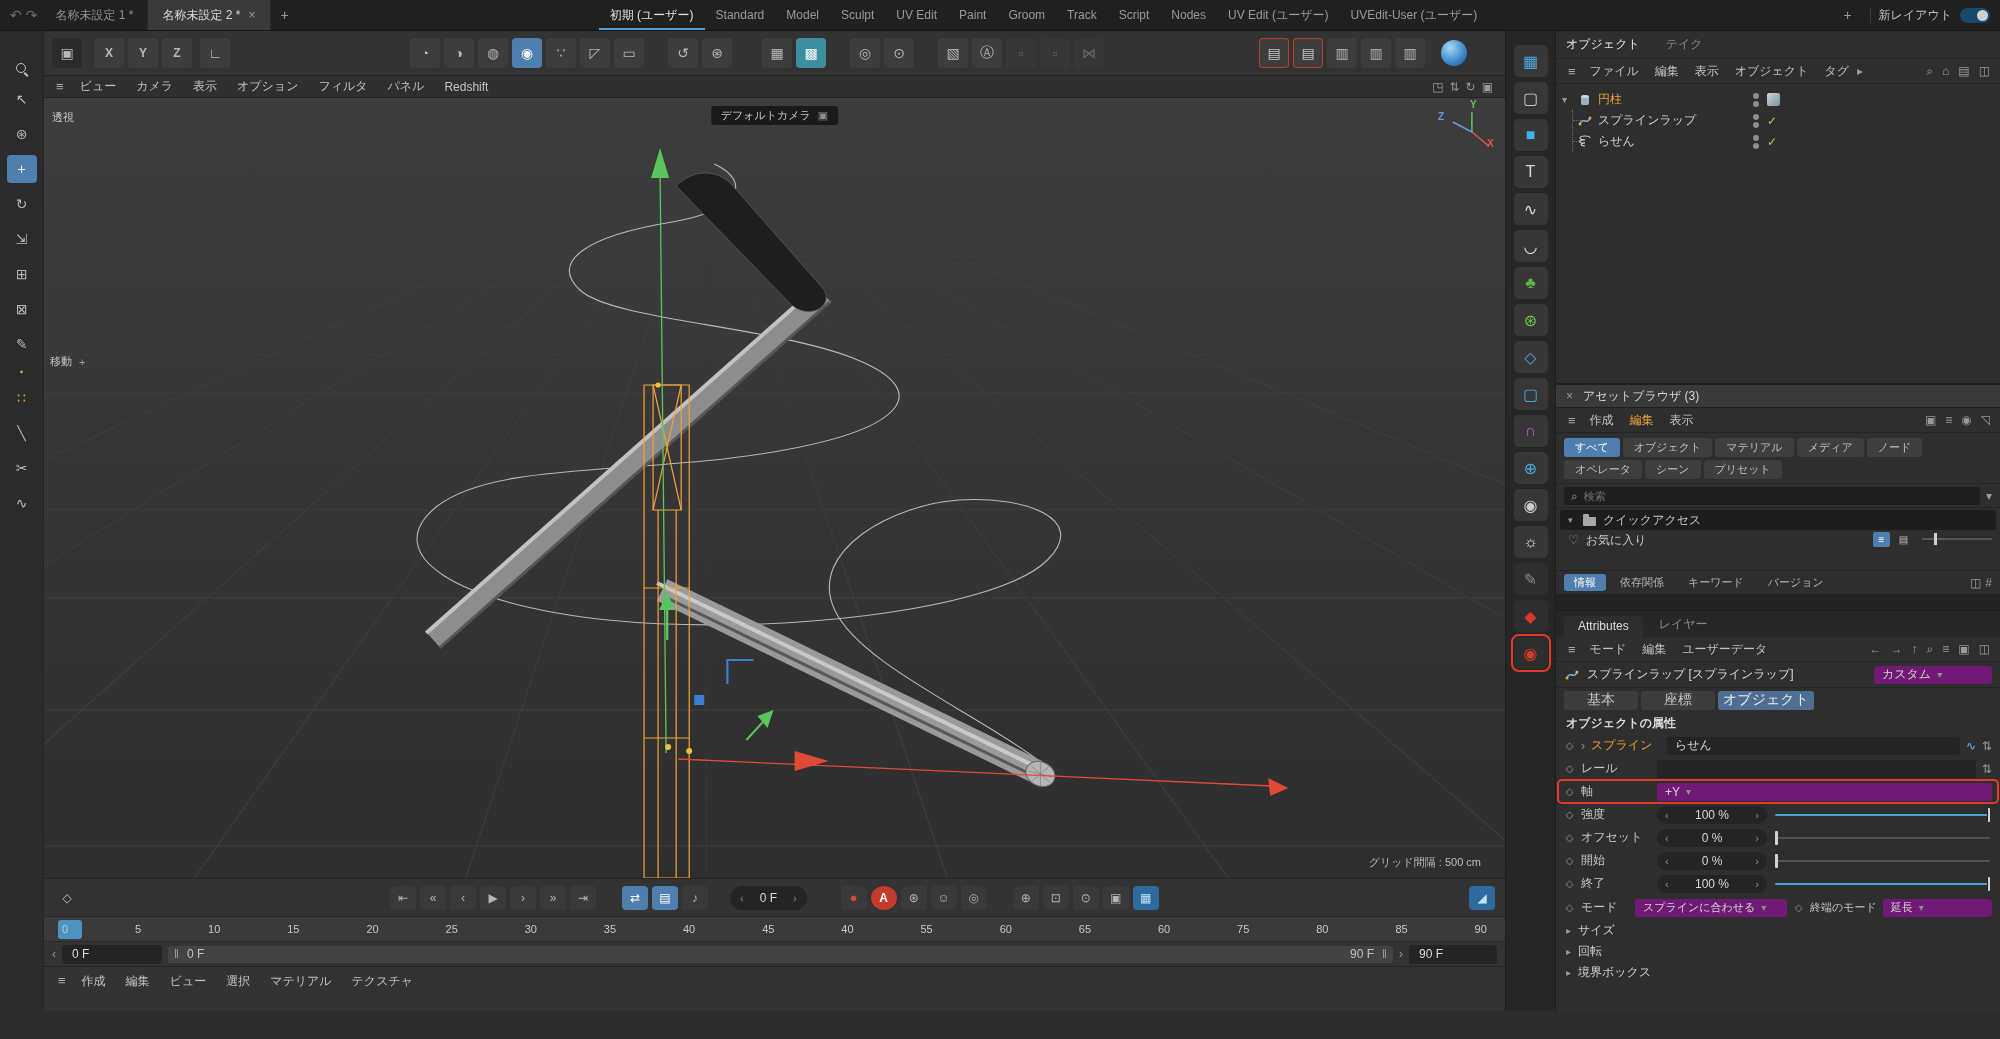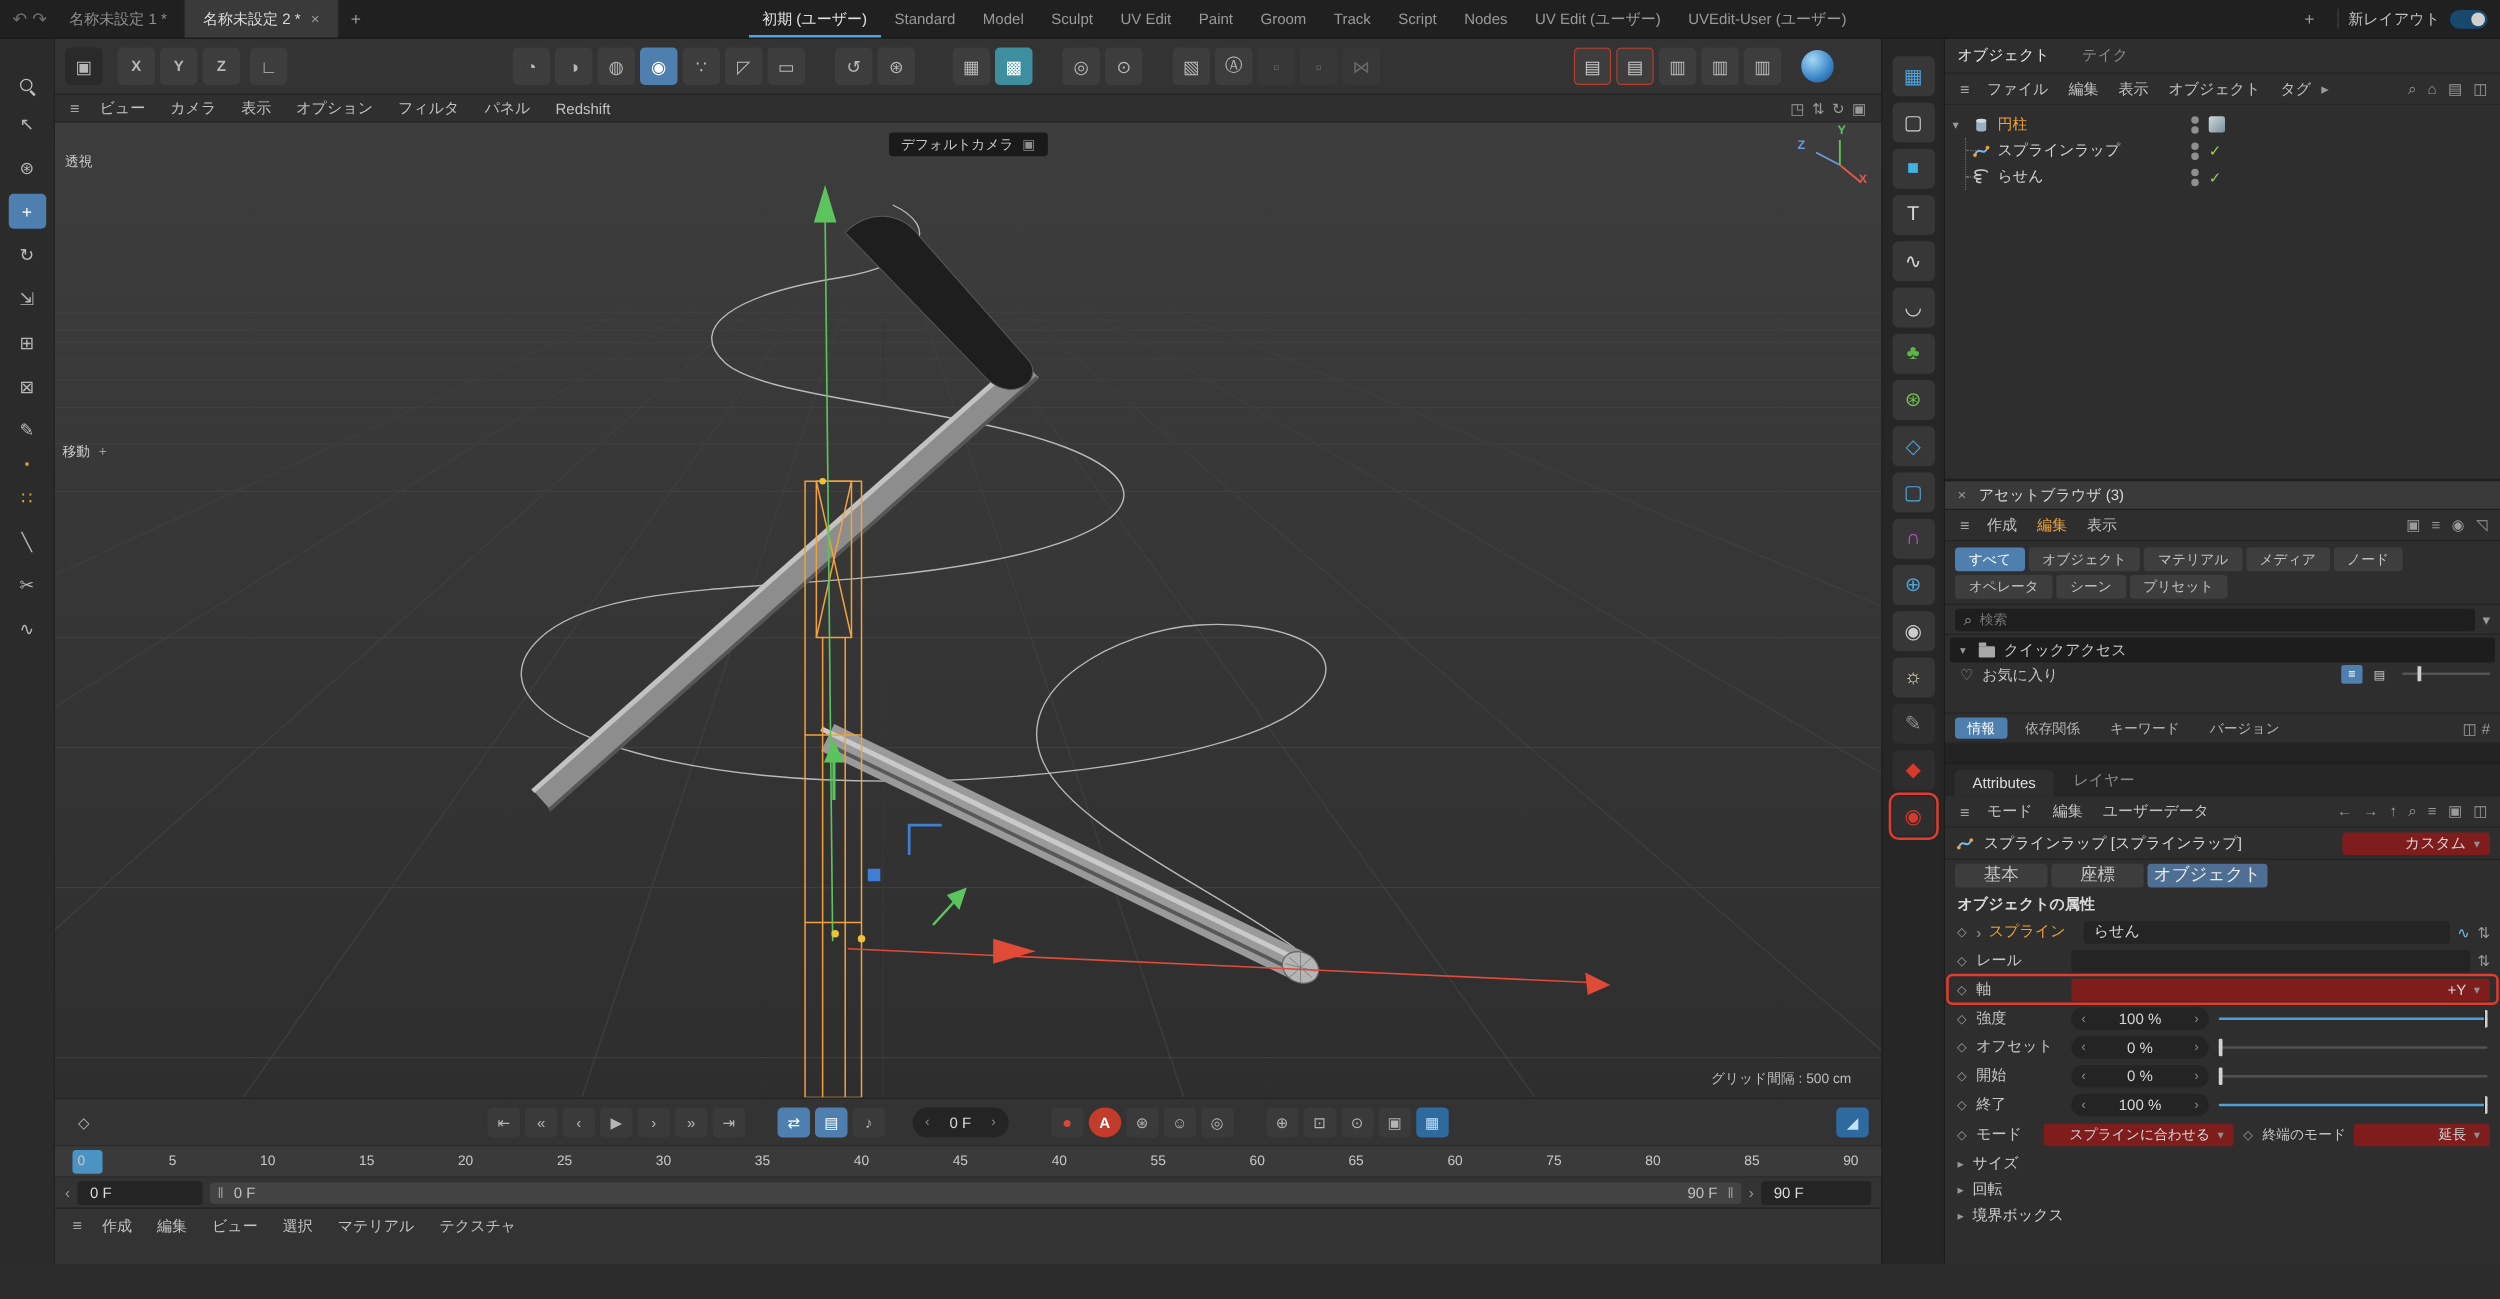--- a/index.html
+++ b/index.html
@@ -138,21 +138,21 @@
 .ab-info{height:24px;display:flex;align-items:center;gap:4px;padding:0 8px;border-bottom:1px solid #242424}
 .itab{height:17px;padding:0 10px;border-radius:3px;display:flex;align-items:center;font-size:11px;color:#b5b5b5}
 .itab.active{background:#4e7fae;color:#fff}
 .panel-gap{height:16px;background:#232323;border-bottom:1px solid #1c1c1c}
 
 .attr-tabs{height:26px;background:#262626;display:flex;align-items:flex-end;gap:2px;padding:4px 8px 0}
 .atab{padding:3px 14px 4px;color:#8a8a8a;border-radius:4px 4px 0 0}
 .atab.active{background:#2e2e2e;color:#dedede}
 .attr-obj{height:26px;display:flex;align-items:center;gap:7px;padding:0 8px;border-bottom:1px solid #242424}
 .attr-obj .name{color:#dadada;white-space:nowrap}
-.dd{height:18px;background:#7f1d1d;border-radius:3px;display:flex;align-items:center;justify-content:flex-end;gap:6px;padding:0 8px;color:#d6d6d6;white-space:nowrap}
+.dd{height:18px;background:#701a75;border-radius:3px;display:flex;align-items:center;justify-content:flex-start;gap:6px;padding:0 8px;color:#d6d6d6;white-space:nowrap}
 .dd .ar{color:#8f8f8f;font-size:10px}
 .preset-dd{width:118px;margin-left:auto}
 .attr-tbtns{height:24px;display:flex;gap:3px;align-items:center;padding:0 8px}
 .atb{width:74px;height:19px;background:#3d3d3d;border-radius:3px;display:flex;align-items:center;justify-content:center;font-size:14px;color:#c6c6c6}
 .atb.wide{width:96px}
 .atb.active{background:#4e6e93;color:#eaeaea}
 .sec-title{height:22px;display:flex;align-items:center;padding:0 10px;font-weight:bold;color:#dadada}
 .prow{height:23px;display:flex;align-items:center;gap:6px;padding:0 8px;position:relative}
 .dia{color:#9a9a9a;font-size:10px;width:11px;text-align:center;flex-shrink:0}
 .plabel{width:70px;color:#c6c6c6;white-space:nowrap;flex-shrink:0}
@@ -389,21 +389,21 @@
             <circle cx="612" cy="287" r="2.6" fill="#ecc23a"></circle>
             <circle cx="622" cy="649" r="3" fill="#ecc23a"></circle>
             <circle cx="643" cy="653" r="3" fill="#ecc23a"></circle>
           </g>
           <g stroke-width="1.5">
             <line x1="1423" y1="34" x2="1423" y2="14" stroke="#5cc45c"></line>
             <line x1="1423" y1="34" x2="1404" y2="24" stroke="#6a9ae0"></line>
             <line x1="1423" y1="34" x2="1440" y2="48" stroke="#e05848"></line>
           </g>
         </svg>
-        <span class="vp-label" style="left:8px;top:24px">透視</span>
+        <span class="vp-label" style="left:8px;top:12px">透視</span>
         <div class="cam-pill">
           <span>デフォルトカメラ</span>
           <span style="color:#8f8f8f">▣</span>
         </div>
         <div class="tool-hint">
           <span>移動</span>
           <span style="color:#9f9f9f">+</span>
         </div>
         <span class="giz" style="left:1426px;top:1px;color:#5cc45c">Y</span>
         <span class="giz" style="left:1394px;top:13px;color:#6a9ae0">Z</span>

